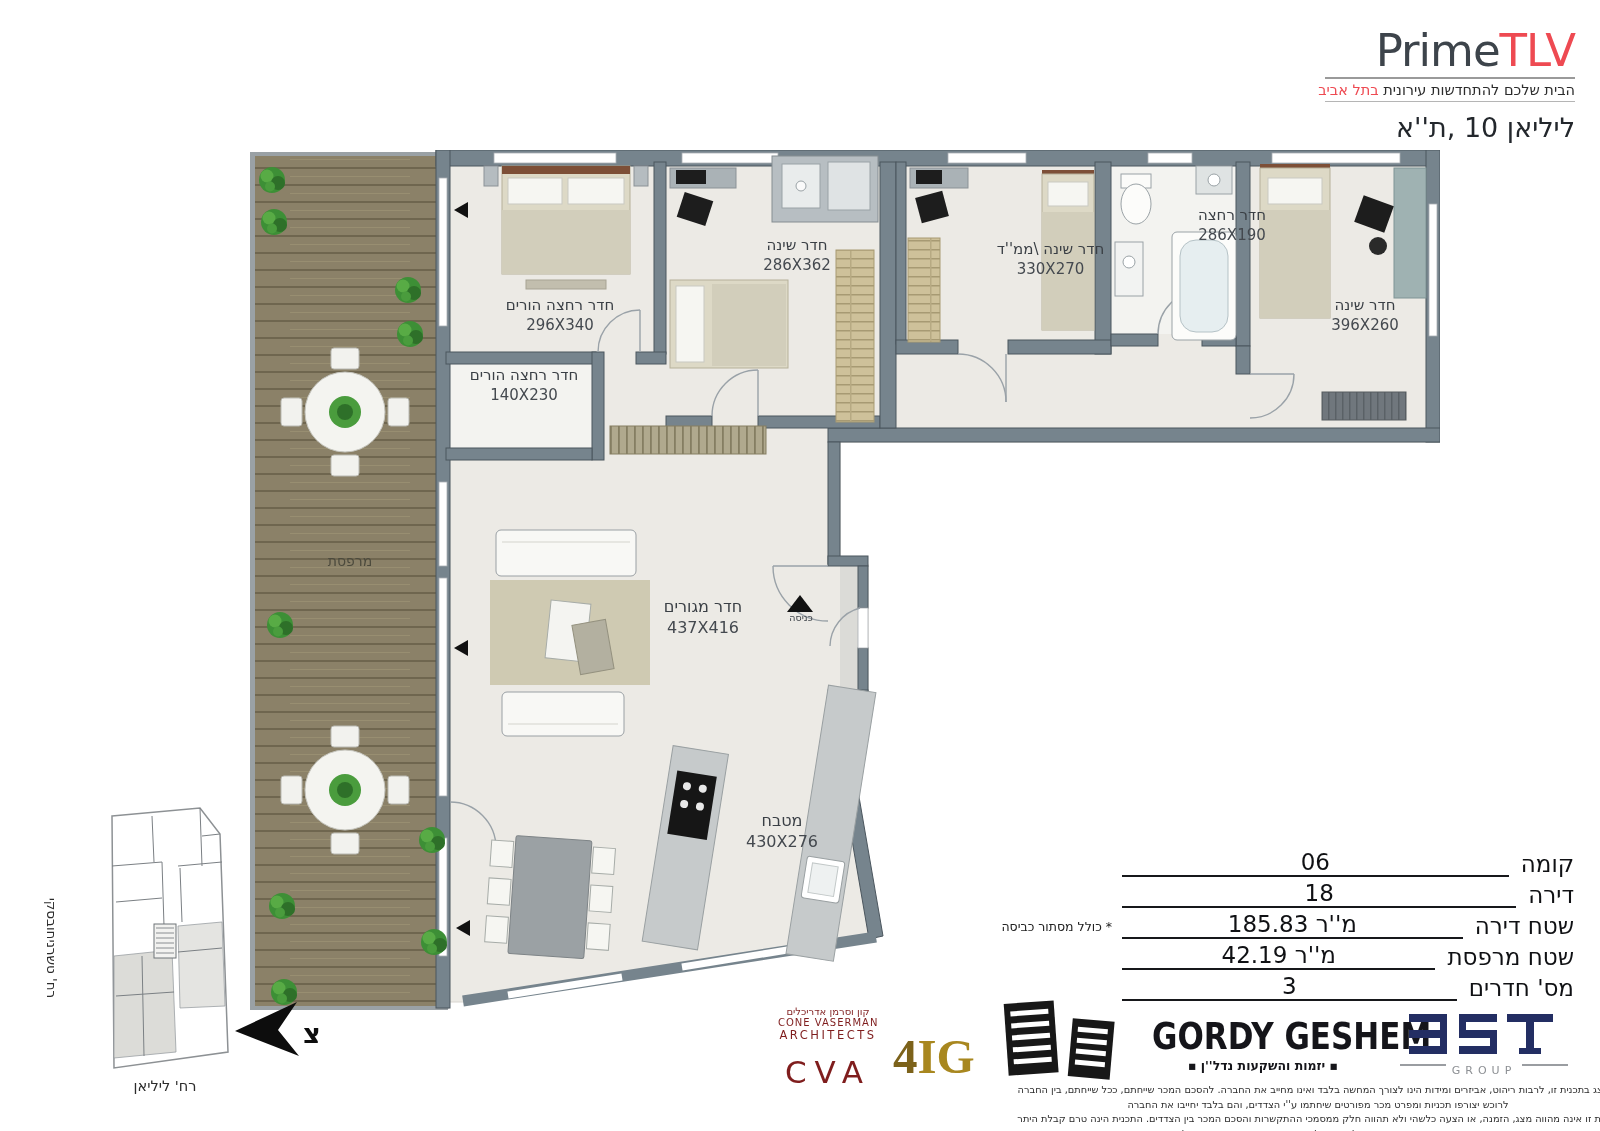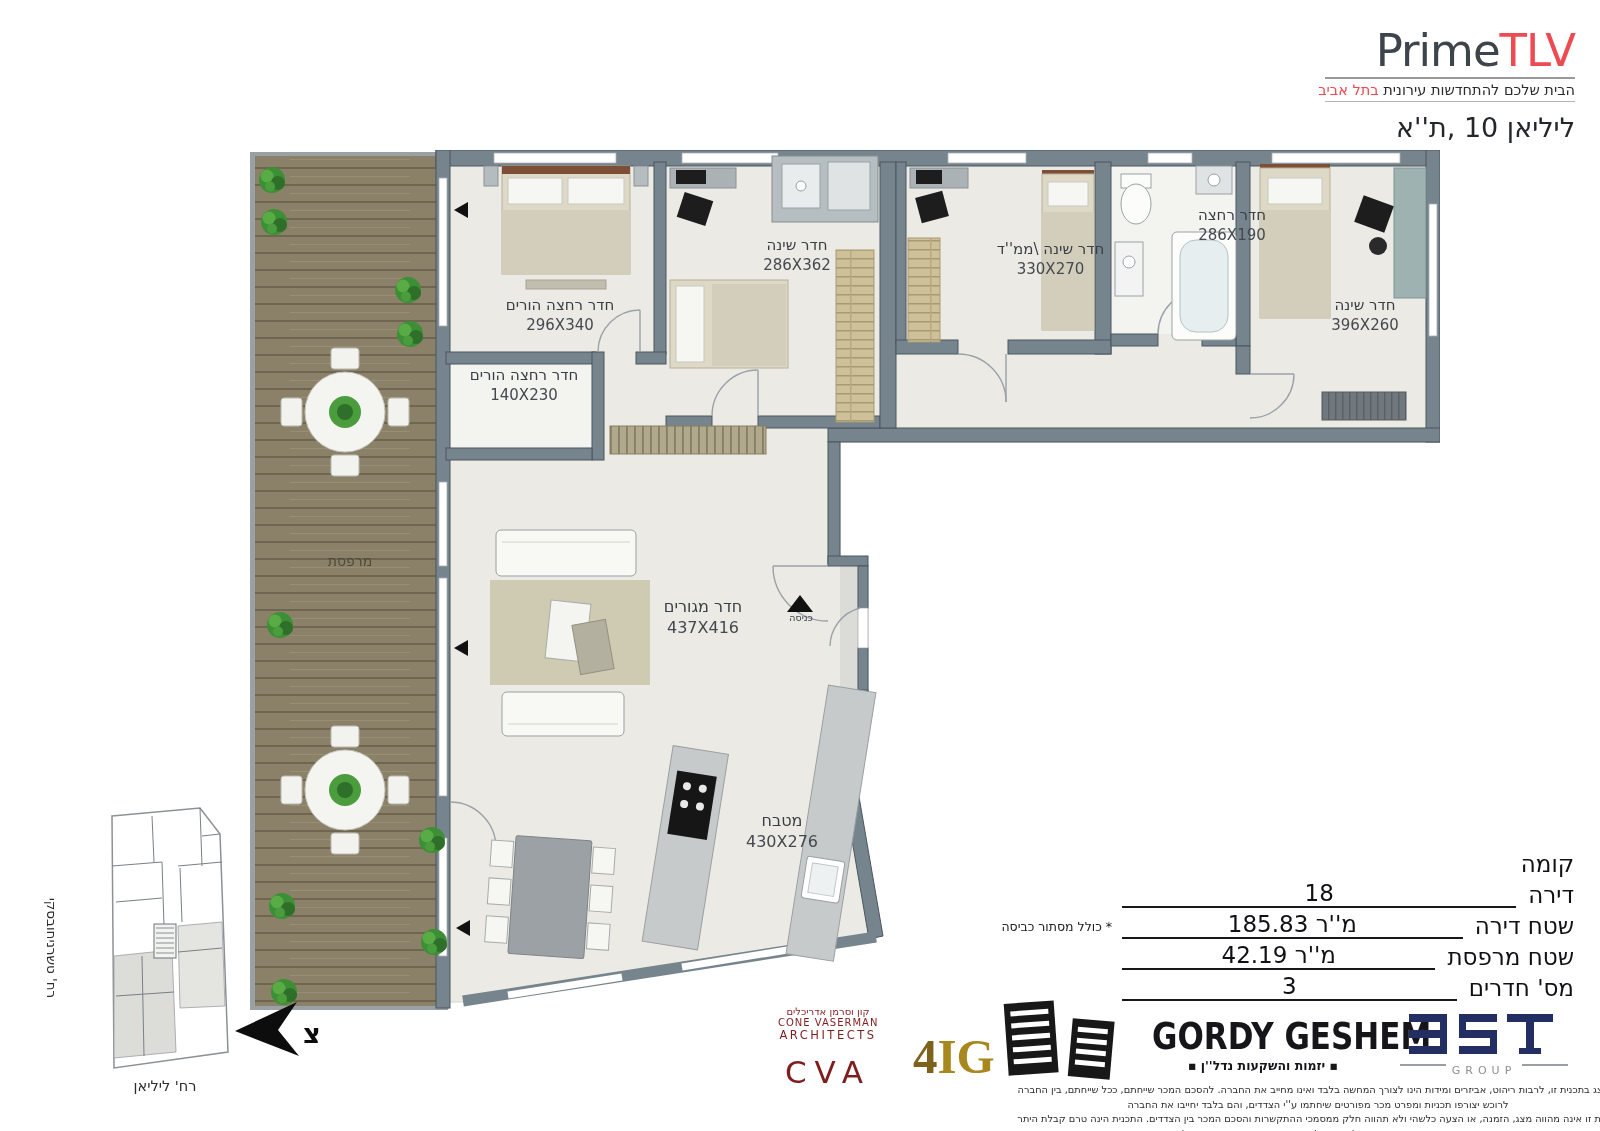--- a/index.html
+++ b/index.html
@@ -32,21 +32,21 @@
   .spec-line{flex:1;border-bottom:2px solid #17181b;text-align:center;font-size:23px;color:#101114;line-height:1.1;position:relative;}
   .spec-note{position:absolute;left:-225px;width:215px;top:8px;font-size:12.5px;color:#222;direction:rtl;text-align:right;white-space:nowrap;}
 
   
   .cva{position:absolute;left:778px;top:1006px;width:100px;text-align:center;color:#7f1d1d;}
   .cva .heb{font-size:10px;direction:rtl;white-space:nowrap;}
   .cva .en1{font-size:10px;letter-spacing:1px;white-space:nowrap;}
   .cva .en2{font-size:11.5px;letter-spacing:2.5px;white-space:nowrap;}
   .cva .big{font-size:31px;letter-spacing:8px;margin-top:12px;white-space:nowrap;}
   .fig{position:absolute;left:893px;top:1032px;font-family:"Liberation Serif","DejaVu Serif",serif;
-       font-weight:bold;font-size:49px;line-height:1;white-space:nowrap;margin-left:20px;}
+       font-weight:bold;font-size:49px;line-height:1;white-space:nowrap;}
   .fig .f4{color:#7c621a;}
   .fig .fig-ig{color:#a8871f;}
   .fig-bld{position:absolute;left:998px;top:996px;}
   .gordy{position:absolute;left:1152px;top:1018px;width:222px;text-align:center;color:#15151a;}
   .gordy .title{font-size:31px;font-weight:bold;transform:scaleY(1.18);letter-spacing:0px;white-space:nowrap;}
   .gordy .sub{font-size:12.5px;font-weight:bold;direction:rtl;margin-top:4px;white-space:nowrap;}
   .bst{position:absolute;left:1400px;top:1014px;width:168px;text-align:center;}
   .bst .group-line{display:flex;align-items:flex-start;gap:6px;margin-top:4px;color:#8d9094;}
   .bst .dash{flex:1;height:1.5px;background:#9a9da1;}
   .bst .gtxt{font-size:11px;letter-spacing:5px;color:#8d9094;}
@@ -327,20 +327,21 @@
   <div class="room-label big" style="left:712px;top:810px;width:140px;">
     <div class="rl-name">מטבח</div>
     <div class="rl-dims">430X276</div>
   </div>
   <div class="deck-label" style="left:300px;top:553px;width:100px;">מרפסת</div>
   <div class="room-label tiny" style="left:768px;top:612px;width:66px;">כניסה</div>
 
   <div class="specs">
     <div class="spec-row">
       <div class="spec-label">קומה</div>
+      <div class="spec-line"><span dir="ltr">06</span></div>
     </div>
     <div class="spec-row">
       <div class="spec-label">דירה</div>
       <div class="spec-line"><span dir="ltr">18</span></div>
     </div>
     <div class="spec-row">
       <div class="spec-label">שטח דירה</div>
       <div class="spec-line"><span dir="ltr">185.83 מ''ר</span>
         <span class="spec-note">* כולל מסתור כביסה</span>
       </div>

